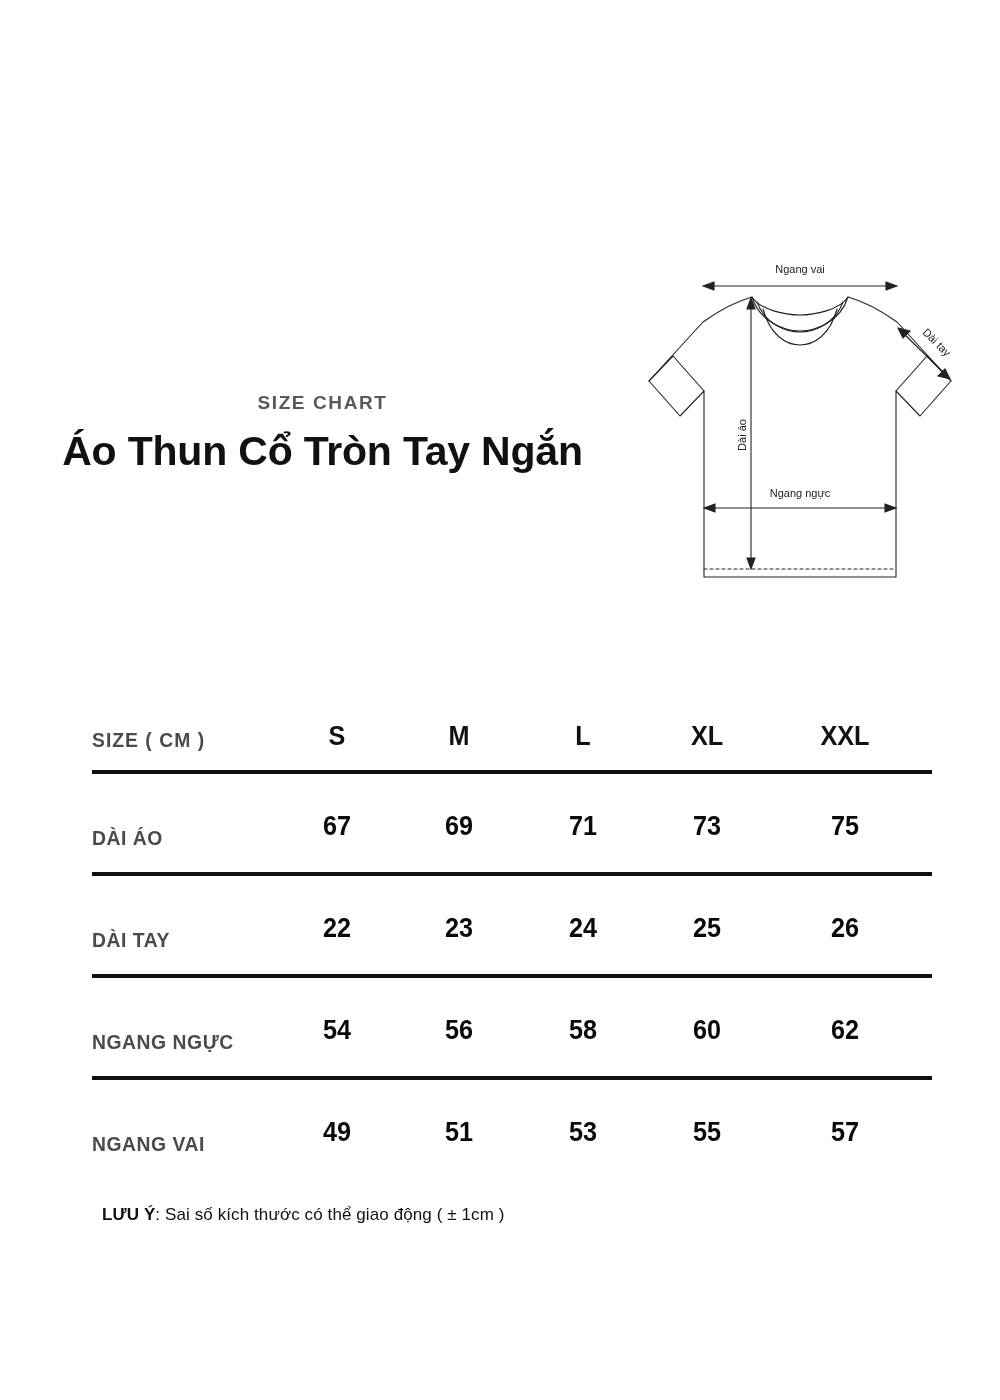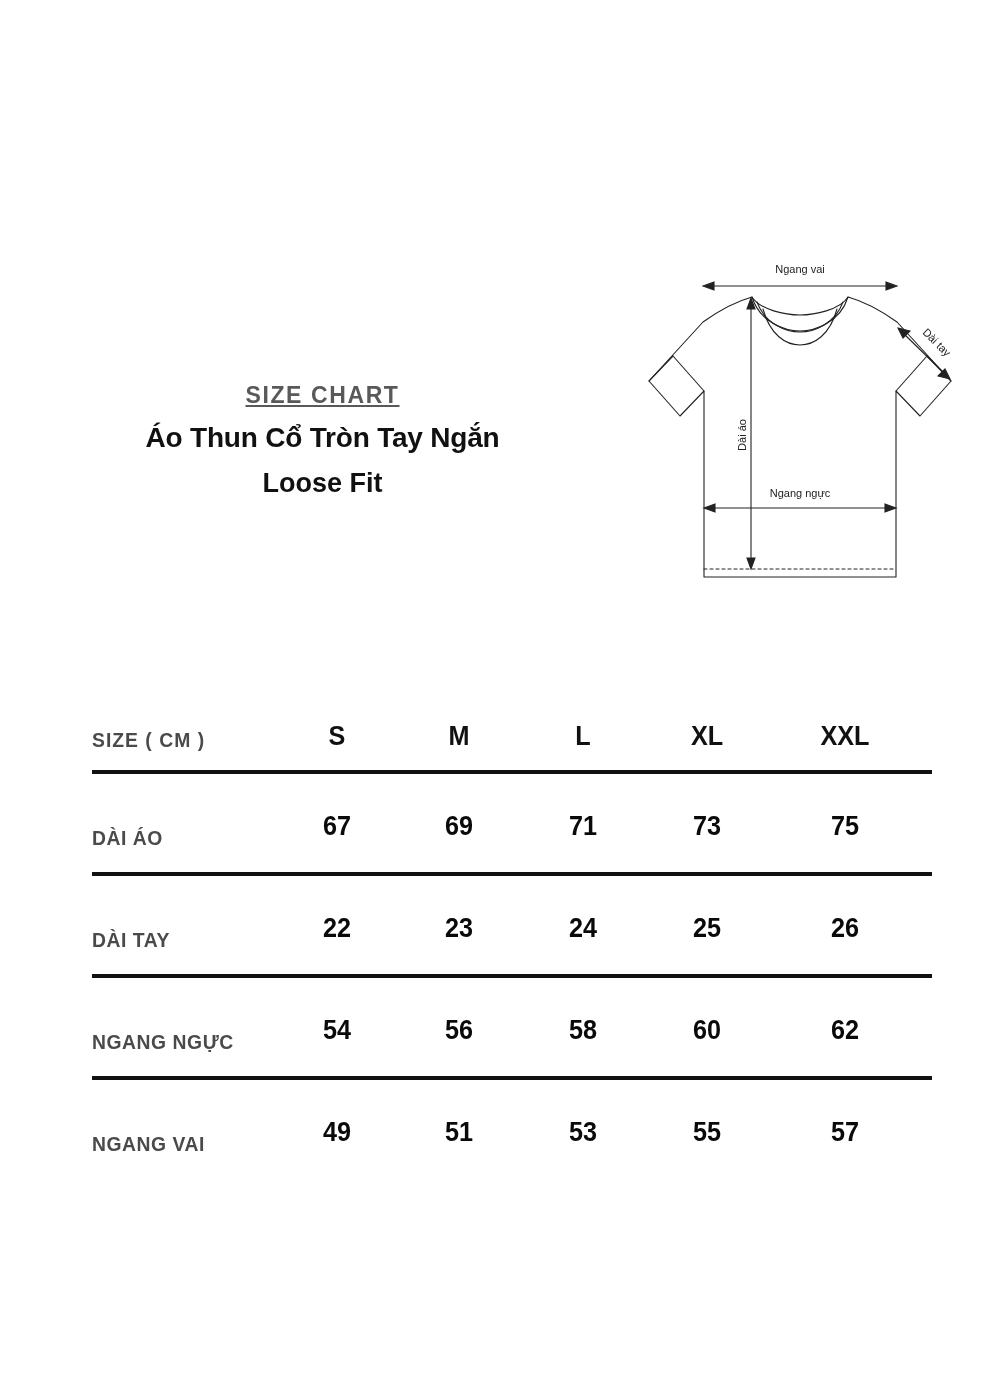--- a/index.html
+++ b/index.html
@@ -24,30 +24,29 @@
 
   
   .header-text {
     position: absolute;
     left: 0;
     top: 383px;
     width: 645px;
     text-align: center;
   }
   .eyebrow {
-    font-size: 23px;
+    font-size: 19px;
     font-weight: 700;
     letter-spacing: 1.6px;
     color: #58595b;
-    margin: 0 0 14px 0;
+    margin: 10px 0 14px 0;
     line-height: 1.1;
-    text-decoration: underline;
   }
   .title {
-    font-size: 28px;
+    font-size: 41px;
     font-weight: 700;
     letter-spacing: -0.2px;
     color: #111111;
     margin: 0 0 14px 0;
     line-height: 1.15;
     white-space: nowrap;
   }
   .subtitle {
     font-size: 27px;
     font-weight: 700;
@@ -138,21 +137,20 @@
   .note span.reg { font-weight: 400; }
 </style>
 </head>
 <body>
 
 <div class="page">
 
   <div class="header-text">
     <div class="eyebrow">SIZE CHART</div>
     <div class="title">Áo Thun Cổ Tròn Tay Ngắn</div>
-    <div class="subtitle">Loose Fit</div>
   </div>
 
   <div class="diagram">
     <svg width="400" height="400" viewBox="0 0 400 400" xmlns="http://www.w3.org/2000/svg">
       <g fill="none" stroke="#222222" stroke-width="1.1" stroke-linejoin="round" stroke-linecap="round">
 
         <path d="M 103,117 C 117,107 134,97 152,92
                  L 152,92
                  C 160,105 186,110 200,110
                  C 214,110 240,105 248,92
@@ -257,14 +255,17 @@
       <div class="cell-label" style="top:54px;">NGANG VAI</div>
       <div class="cell-val c0" style="top:38px;">49</div>
       <div class="cell-val c1" style="top:38px;">51</div>
       <div class="cell-val c2" style="top:38px;">53</div>
       <div class="cell-val c3" style="top:38px;">55</div>
       <div class="cell-val c4" style="top:38px;">57</div>
     </div>
 
   </div>
 
+  <div class="note">
+    <b>LƯU Ý</b><span class="reg">: Sai số kích thước có thể giao động ( ± 1cm )</span>
+  </div>
 
 </div>
 
 </body></html>

